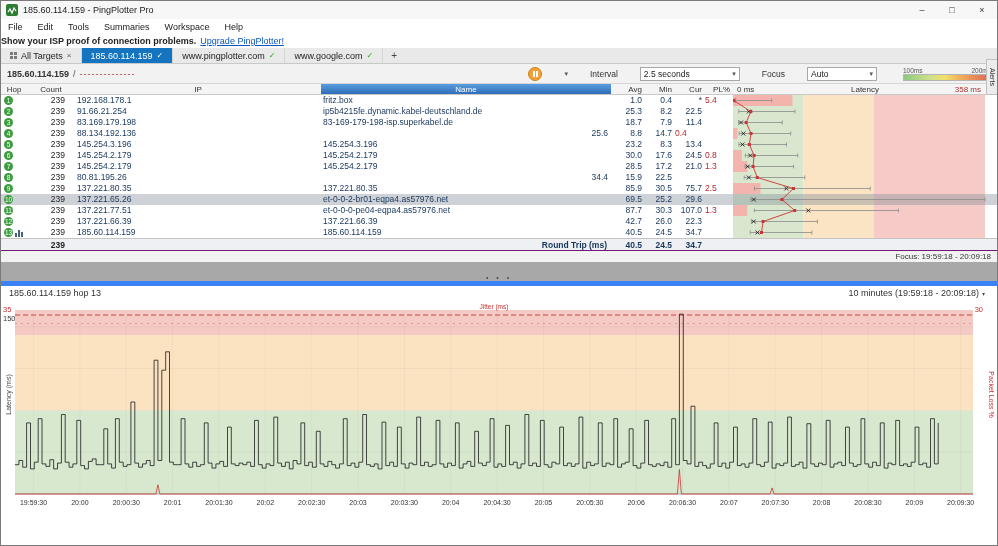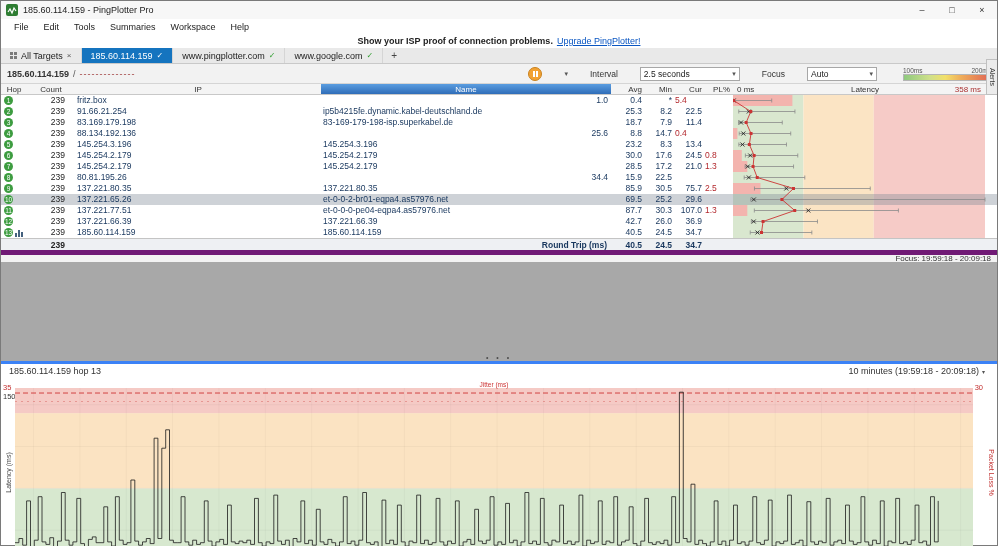--- a/index.html
+++ b/index.html
@@ -7,25 +7,25 @@
   body{font-family:"Liberation Sans",sans-serif;background:#fff;overflow:hidden;font-size:9px;color:#222}
   .app{position:relative;width:998px;height:546px;display:flex;flex-direction:column;border:1px solid #7a7a7a;background:#fff}
 
   
   .titlebar{height:18px;background:#f7f7f7;display:flex;align-items:center;padding-left:5px;flex:0 0 auto}
   .titlebar .title{font-size:9px;color:#222;margin-left:5px}
   .win-controls{margin-left:auto;display:flex;height:100%}
   .win-btn{width:30px;display:flex;align-items:center;justify-content:center;font-size:9px;color:#333;cursor:default}
 
   
-  .menubar{height:15px;background:#fff;display:flex;align-items:center;gap:15px;padding-left:13px;flex:0 0 auto}
+  .menubar{height:15px;background:#fff;display:flex;align-items:center;gap:15px;padding-left:7px;flex:0 0 auto}
   .menu-item{font-size:9px;color:#222}
 
   
-  .notice{height:14px;background:#fff;display:flex;align-items:center;justify-content:center;gap:4px;flex:0 0 auto}
+  .notice{height:14px;background:#fff;display:flex;align-items:center;justify-content:flex-start;gap:4px;flex:0 0 auto}
   .notice .txt{font-weight:bold;font-size:9px;color:#222}
   .notice .lnk{color:#0a56c2;text-decoration:underline;font-weight:normal;font-size:9px}
 
   
   .tabbar{height:16px;background:#e9e9e9;border-bottom:1px solid #c9c9c9;display:flex;align-items:stretch;flex:0 0 auto}
   .tab{display:flex;align-items:center;gap:4px;padding:0 9px;font-size:9px;color:#222;border-right:1px solid #d5d5d5}
   .tab.active{background:#1574bf;color:#fff}
   .tab .check{color:#2f9e2f;font-size:8px}
   .tab.active .check{color:#fff}
   .tab .x{color:#555;font-size:8px}
@@ -69,28 +69,28 @@
   .trow .count{text-align:right;padding-right:10px;color:#222}
   .trow .ip,.trow .name{color:#17365d;padding-left:2px}
   .trow .num{text-align:right;padding-right:3px;color:#17365d}
   .trow .pl{padding-right:3px;color:#b3282d}
 
   .summary{height:12px;background:#eef0f3;border-top:1px solid #c4c4c4;font-size:8.5px;line-height:12px;flex:0 0 auto;font-weight:bold}
   .summary .count{text-align:right;padding-right:10px;color:#222}
   .summary .lbl{text-align:right;color:#17365d;padding-right:4px}
   .summary .num{text-align:right;padding-right:3px;color:#17365d}
 
-  .focus-strip{height:12px;background:#f2f2f2;border-top:5px solid #701a75;display:flex;align-items:center;justify-content:flex-end;padding-right:6px;font-size:8px;color:#333;flex:0 0 auto}
+  .focus-strip{height:12px;background:#f2f2f2;border-top:1px solid #701a75;display:flex;align-items:center;justify-content:flex-end;padding-right:6px;font-size:8px;color:#333;flex:0 0 auto}
 
   
   .gap{flex:1 1 auto;background:#a8a8a8;position:relative}
   .splitter{position:absolute;left:0;right:0;bottom:0;height:8px;display:flex;align-items:center;justify-content:center;color:#4d4d4d;font-size:7px;letter-spacing:3px}
 
   
-  .timeline{height:184px;background:#fff;border-top:3px solid #3b82f6;position:relative;flex:0 0 auto}
+  .timeline{height:264px;background:#fff;border-top:5px solid #3b82f6;position:relative;flex:0 0 auto}
   .tl-title{position:absolute;left:8px;top:2px;font-size:9px;color:#333}
   .tl-range{position:absolute;right:12px;top:2px;font-size:9px;color:#333;display:flex;gap:3px;align-items:center}
   .tl-range .dd-caret{font-size:6px}
   #timeline-svg{position:absolute;left:0;top:16px;width:998px;height:224px}
   .ax-35{position:absolute;left:2px;top:19px;font-size:7.5px;color:#c23030}
   .ax-150{position:absolute;left:2px;top:28px;font-size:7.5px;color:#333}
   .ax-30{position:absolute;right:14px;top:19px;font-size:7.5px;color:#c23030}
   .ylab-left{position:absolute;left:-22px;top:105px;width:58px;transform:rotate(-90deg);font-size:7px;color:#444;text-align:center}
   .ylab-right{position:absolute;right:-26px;top:105px;width:64px;transform:rotate(90deg);font-size:7px;color:#c23030;text-align:center}
 
@@ -300,20 +300,21 @@
         <rect x="60.23296089385475" y="114" width="3" height="3" fill="#cc3333"></rect>
         <rect x="28.556983240223467" y="125" width="3" height="3" fill="#cc3333"></rect>
         <rect x="27.00837988826816" y="136" width="3" height="3" fill="#cc3333"></rect>
       </svg>
   <div class="trow cols">
     <div class="c hop">
       <span class="badge">1</span>
 
     </div>
     <div class="c count">239</div>
+    <div class="c ip">192.168.178.1</div>
     <div class="c name">fritz.box</div>
     <div class="c num">1.0</div>
     <div class="c num">0.4</div>
     <div class="c num">*</div>
     <div class="c pl">5.4</div>
     <div class="c lat"></div>
   </div>
       <div class="trow cols">
     <div class="c hop">
       <span class="badge">2</span>
@@ -455,21 +456,21 @@
       <div class="trow cols">
     <div class="c hop">
       <span class="badge">12</span>
 
     </div>
     <div class="c count">239</div>
     <div class="c ip">137.221.66.39</div>
     <div class="c name">137.221.66.39</div>
     <div class="c num">42.7</div>
     <div class="c num">26.0</div>
-    <div class="c num">36.9</div>
+    <div class="c num">22.3</div>
     <div class="c pl"></div>
     <div class="c lat"></div>
   </div>
       <div class="trow cols">
     <div class="c hop">
       <span class="badge">13</span>
       <span>
         <svg width="8" height="8">
               <rect x="0" y="4" width="2" height="4" fill="#44617e"></rect>
               <rect x="3" y="1" width="2" height="7" fill="#44617e"></rect>

